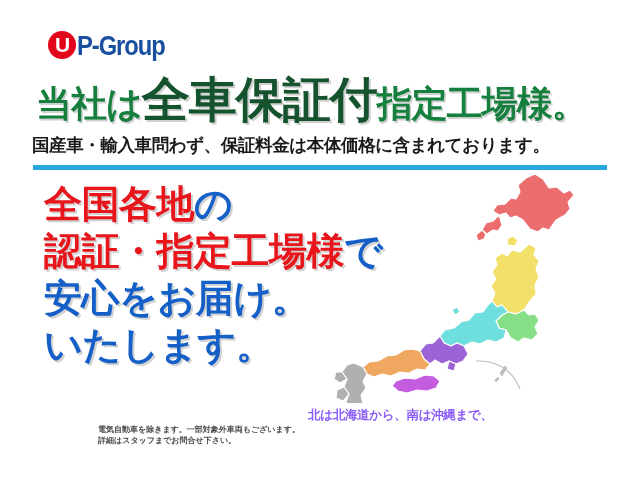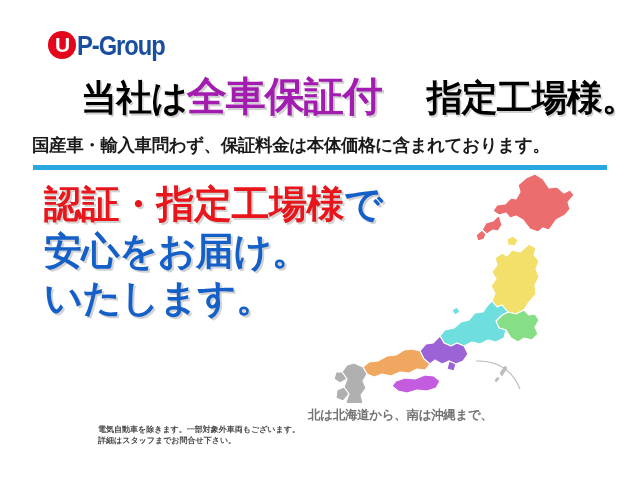--- a/index.html
+++ b/index.html
@@ -63,30 +63,29 @@
   #headline {
     position: absolute;
     left: 36px;
     top: 76px;
     width: 580px;
     white-space: nowrap;
     line-height: 1;
     font-weight: bold;
   }
   .hl-blue {
-    color: #000000;
+    color: #15803d;
     font-size: 36px;
     letter-spacing: -1px;
     text-shadow: 1.5px 1.5px 0 rgba(150,150,150,0.45);
     vertical-align: baseline;
-    margin-left: 45px;
   }
   .hl-red {
-    color: #a21caf;
-    font-size: 40px;
+    color: #14532d;
+    font-size: 48px;
     letter-spacing: -1px;
     text-shadow: 2px 2px 0 rgba(150,150,150,0.45);
     vertical-align: baseline;
   }
 
   
   #subheadline {
     position: absolute;
     left: 32px;
     top: 137px;
@@ -144,21 +143,21 @@
     line-height: 11px;
     white-space: nowrap;
     margin-left: 48px;
   }
 
   
   #map-caption {
     position: absolute;
     left: 308px;
     top: 407px;
-    color: #737373;
+    color: #8b5cf6;
     font-size: 12.5px;
     font-weight: bold;
     line-height: 16px;
     letter-spacing: -0.3px;
     white-space: nowrap;
   }
 
   
   #map {
     position: absolute;
@@ -183,20 +182,21 @@
 
   <div id="headline">
     <span class="hl-blue">当社は</span><span class="hl-red">全車保証付</span><span class="hl-blue">指定工場様。</span>
   </div>
 
   <div id="subheadline">国産車・輸入車問わず、保証料金は本体価格に含まれております。</div>
 
   <div id="divider"></div>
 
   <div id="message">
+    <div class="msg-line"><span class="m-red">全国各地</span><span class="m-blue">の</span></div>
     <div class="msg-line"><span class="m-red">認証・指定工場様</span><span class="m-blue">で</span></div>
     <div class="msg-line"><span class="m-blue">安心をお届け。</span></div>
     <div class="msg-line"><span class="m-blue">いたします。</span></div>
   </div>
 
   <div id="disclaimer">
     <div>電気自動車を除きます。一部対象外車両もございます。</div>
     <div>詳細はスタッフまでお問合せ下さい。</div>
   </div>
 

